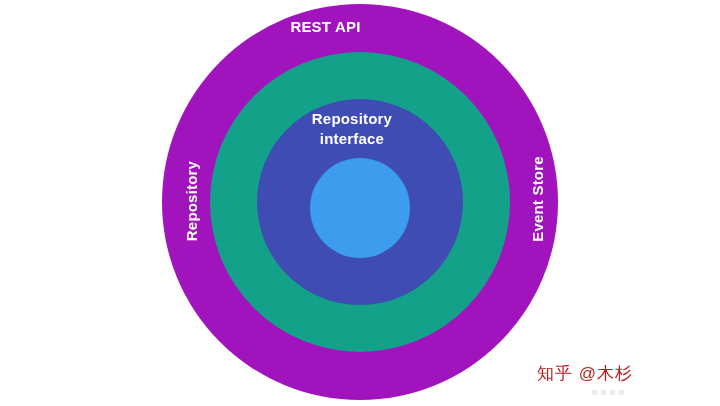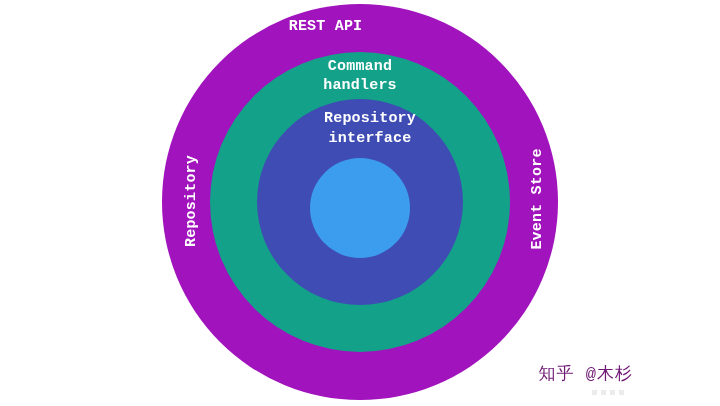--- a/index.html
+++ b/index.html
@@ -2,21 +2,21 @@
 <html><head>
 <meta charset="utf-8">
 <style>
   html, body { margin: 0; padding: 0; }
   .stage {
     position: relative;
     width: 651px;
     height: 406px;
     background: #ffffff;
     overflow: hidden;
-    font-family: Liberation Mono, monospace;
+    font-family: Liberation Sans, sans-serif;
   }
   .circle {
     position: absolute;
     border-radius: 50%;
   }
   .ring-outer  { left: 162px; top: 4px;   width: 396px; height: 396px; }
   .ring-teal   { left: 210px; top: 52px;  width: 300px; height: 300px; }
   .ring-indigo { left: 257px; top: 99px;  width: 206px; height: 206px; }
   .circle-core { left: 310px; top: 158px; width: 100px; height: 100px; }
 
@@ -24,21 +24,21 @@
     position: absolute;
     color: #ffffff;
     font-weight: bold;
     font-size: 15px;
     line-height: 20px;
     text-align: center;
     letter-spacing: 0.2px;
   }
   .lbl-rest     { left: 0; right: 0; top: 17px; }
   .lbl-cmd      { left: 300px; width: 120px; top: 57px; line-height: 19px; }
-  .lbl-repo-int { left: 320px; width: 100px; top: 109px; }
+  .lbl-repo-int { left: 302px; width: 100px; top: 109px; }
   .lbl-domain   { left: 320px; width: 80px;  top: 183px; }
 
   .side-label {
     position: absolute;
     width: 140px;
     height: 22px;
     color: #ffffff;
     font-weight: bold;
     font-size: 15px;
     line-height: 22px;
@@ -72,22 +72,21 @@
 <body>
 
 <div class="stage" style="background-color: rgb(255, 255, 255);">
 
   <div class="circle ring-outer" style="background-color: rgb(161, 19, 188);"></div>
   <div class="circle ring-teal" style="background-color: rgb(20, 161, 137);"></div>
   <div class="circle ring-indigo" style="background-color: rgb(63, 76, 179);"></div>
   <div class="circle circle-core" style="background-color: rgb(60, 156, 238);"></div>
 
   <div class="ring-label lbl-rest" style="color: rgb(255, 255, 255);">REST API</div>
-  <div class="ring-label lbl-cmd" style="color: rgb(255, 255, 255);">Command handlers</div>
   <div class="ring-label lbl-repo-int" style="color: rgb(255, 255, 255);">Repository interface</div>
 
   <div class="side-label lbl-left" style="color: rgb(255, 255, 255);">Repository</div>
   <div class="side-label lbl-right" style="color: rgb(255, 255, 255);">Event Store</div>
 
-  <div class="watermark" style="color: #701a75;">知乎 @木杉</div>
+  <div class="watermark" style="color: #b91c1c;">知乎 @木杉</div>
   <div class="micro-mark"></div>
 
 </div>
 
 </body></html>

